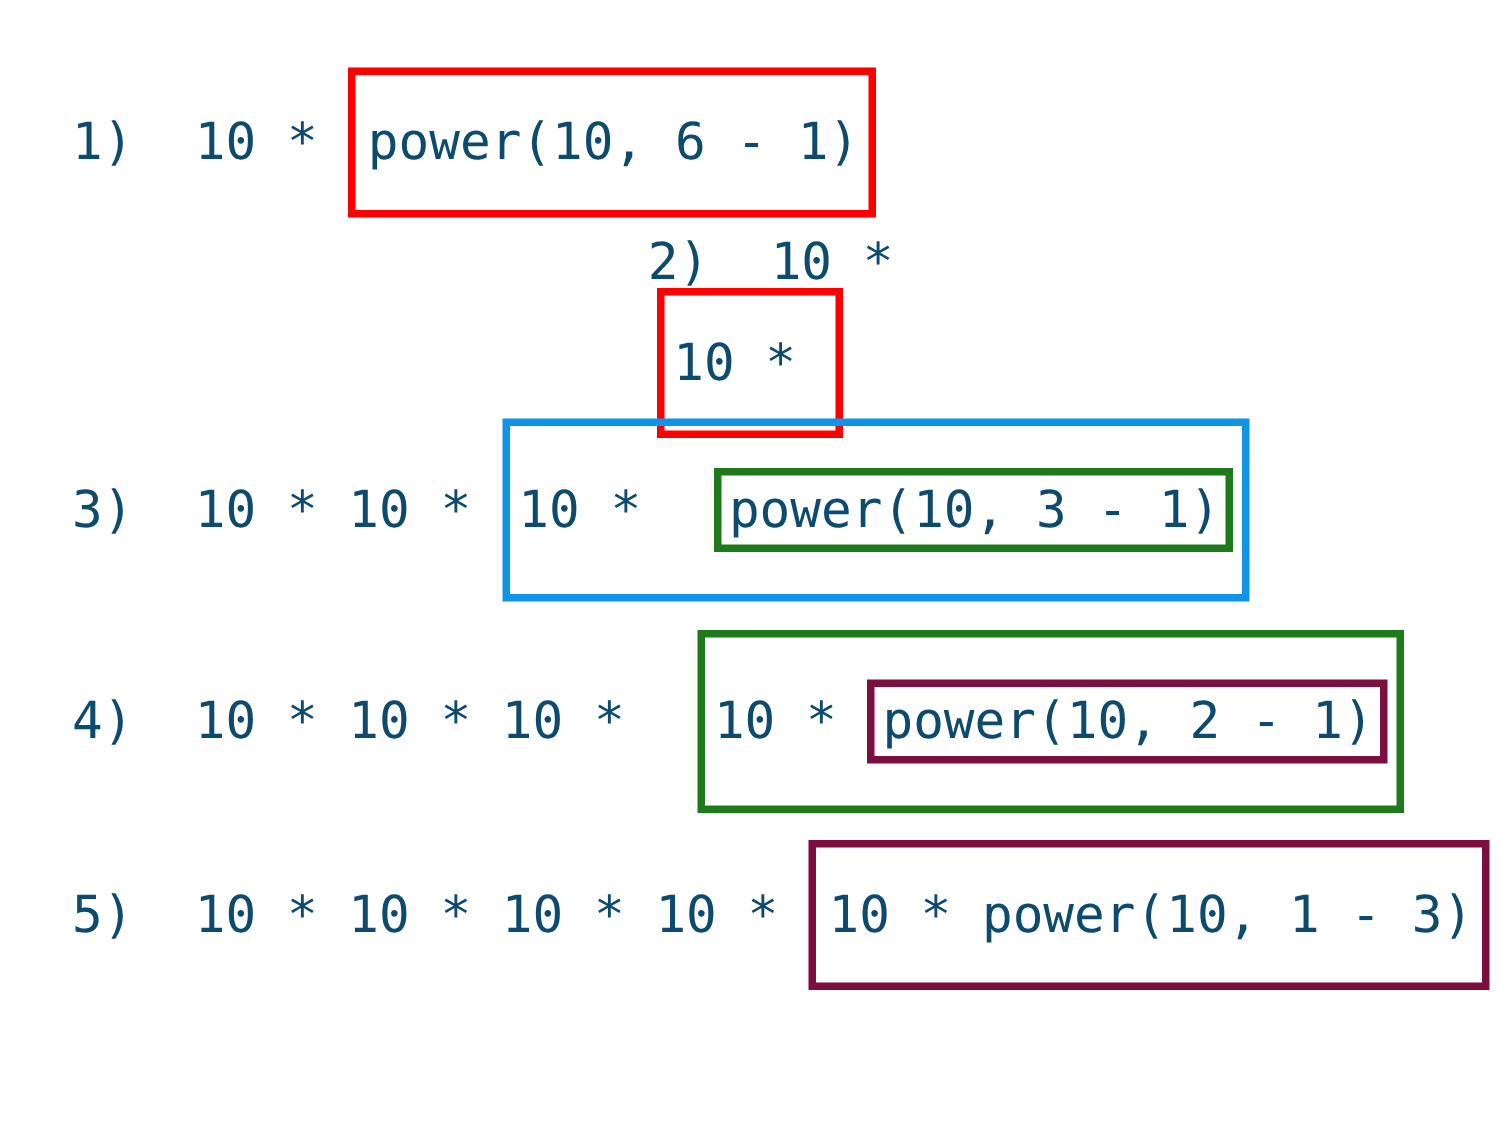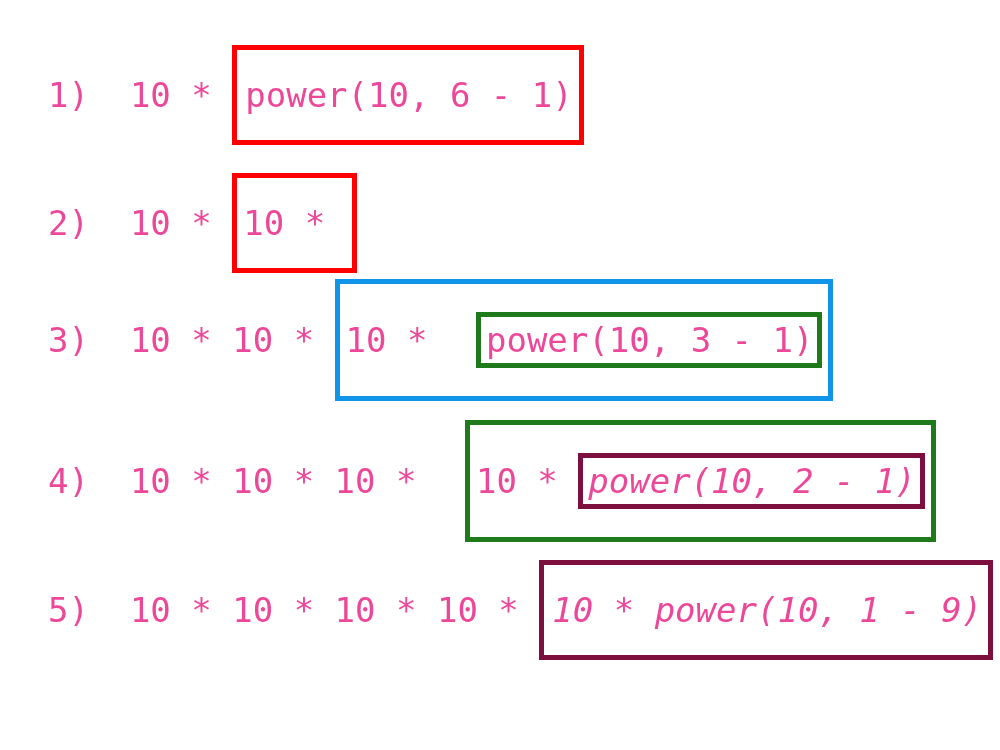--- a/index.html
+++ b/index.html
@@ -23,30 +23,30 @@
     position: absolute;
     left: 0;
     width: 1000px;
     height: 129px;
     display: flex;
     align-items: center;
     white-space: pre;
   }
 
   .row-1 { top: 30px; }
-  .row-2 { top: 158px; }
+  .row-2 { top: 158px; flex-direction: column; }
   .row-3 { top: 275px; }
   .row-4 { top: 416px; }
   .row-5 { top: 545px; }
 
   
   .plain {
     font-size: 34px;
     line-height: 1;
-    color: #ec4899;
+    color: #0c4a6e;
     letter-spacing: 0;
     white-space: pre;
     display: inline-block;
   }
 
   .lead {
     margin-left: 48px;
   }
 
   
@@ -71,21 +71,21 @@
   }
 
   
   .box.solo {
     padding: 28px 6px 28px 8px;
   }
 
   .c-red    { border-color: #ff0000; }
   .c-blue   { border-color: #0f94e8; }
   .c-green  { border-color: #1f7a1c; margin-left: 28px; }
-  .c-maroon { border-color: #7d0f3f; font-style: italic; }
+  .c-maroon { border-color: #7d0f3f; }
 
   .box .plain { font-size: 34px; line-height: 1; }
 </style>
 </head>
 <body>
 
 <div id="canvas">
 
   <div class="expr-row row-1">
     <span class="plain lead">1)  10 * </span>
@@ -117,17 +117,17 @@
       <span class="plain">10 * </span>
       <span class="box inner c-maroon">
         <span class="plain">power(10, 2 - 1)</span>
       </span>
     </span>
   </div>
 
   <div class="expr-row row-5">
     <span class="plain lead">5)  10 * 10 * 10 * 10 * </span>
     <span class="box solo c-maroon">
-      <span class="plain">10 * power(10, 1 - 9)</span>
+      <span class="plain">10 * power(10, 1 - 3)</span>
     </span>
   </div>
 
 </div>
 
 </body></html>

